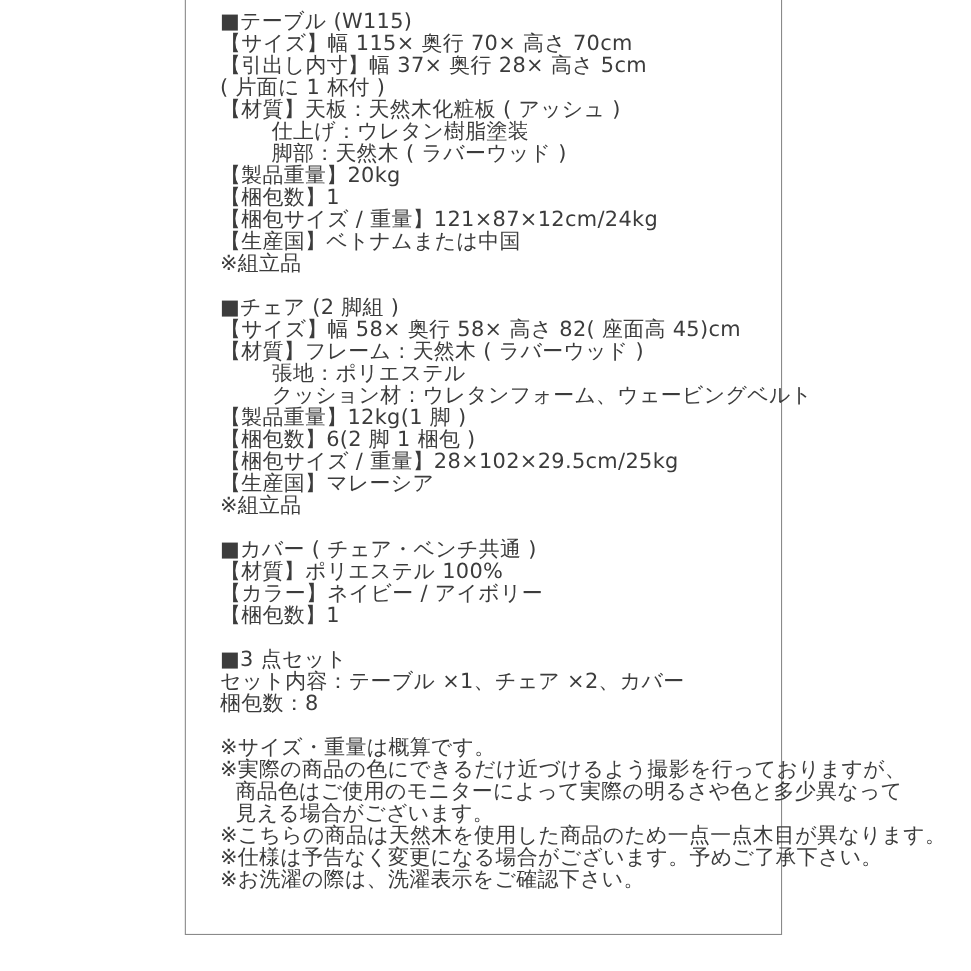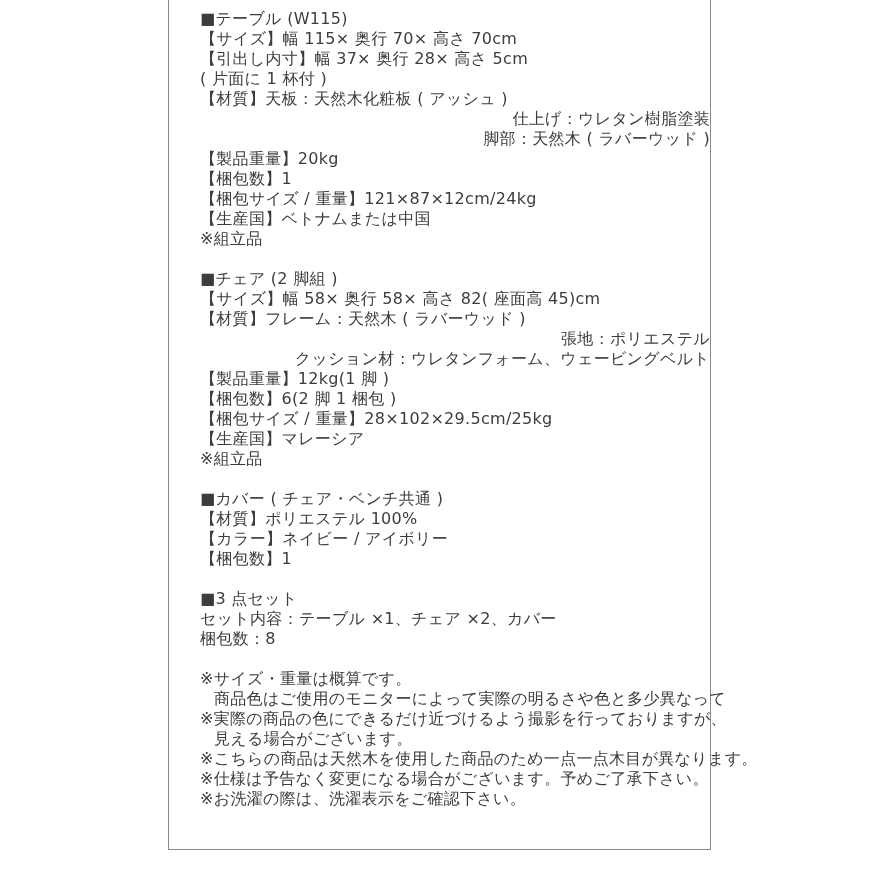--- a/index.html
+++ b/index.html
@@ -29,28 +29,28 @@
   }
   .spec-content {
     padding: 28px 0 0 31px;
   }
   .section {
     margin: 0 0 20px 0;
   }
   .line {
     height: 20px;
     line-height: 20px;
-    font-size: 16px;
+    font-size: 19px;
     color: #3c3c3c;
     white-space: nowrap;
     letter-spacing: 0.3px;
   }
   .indent-0 { padding-left: 0; }
   .indent-1 { padding-left: 14px; }
-  .indent-2 { padding-left: 47px; text-align: right; }
+  .indent-2 { padding-left: 47px; }
 </style>
 </head>
 <body>
 
 <div class="page">
   <div class="spec-box">
     <div class="spec-content">
         <div class="section">
           <div class="line indent-0">■テーブル (W115)</div>
           <div class="line indent-0">【サイズ】幅 115× 奥行 70× 高さ 70cm</div>
@@ -83,22 +83,22 @@
           <div class="line indent-0">【カラー】ネイビー / アイボリー</div>
           <div class="line indent-0">【梱包数】1</div>
         </div>
         <div class="section">
           <div class="line indent-0">■3 点セット</div>
           <div class="line indent-0">セット内容：テーブル ×1、チェア ×2、カバー</div>
           <div class="line indent-0">梱包数：8</div>
         </div>
         <div class="section">
           <div class="line indent-0">※サイズ・重量は概算です。</div>
+          <div class="line indent-0">※実際の商品の色にできるだけ近づけるよう撮影を行っておりますが、</div>
           <div class="line indent-1">商品色はご使用のモニターによって実際の明るさや色と多少異なって</div>
-          <div class="line indent-0">※実際の商品の色にできるだけ近づけるよう撮影を行っておりますが、</div>
           <div class="line indent-1">見える場合がございます。</div>
           <div class="line indent-0">※こちらの商品は天然木を使用した商品のため一点一点木目が異なります。</div>
           <div class="line indent-0">※仕様は予告なく変更になる場合がございます。予めご了承下さい。</div>
           <div class="line indent-0">※お洗濯の際は、洗濯表示をご確認下さい。</div>
         </div>
       </div>
   </div>
 </div>
 
 </body></html>

